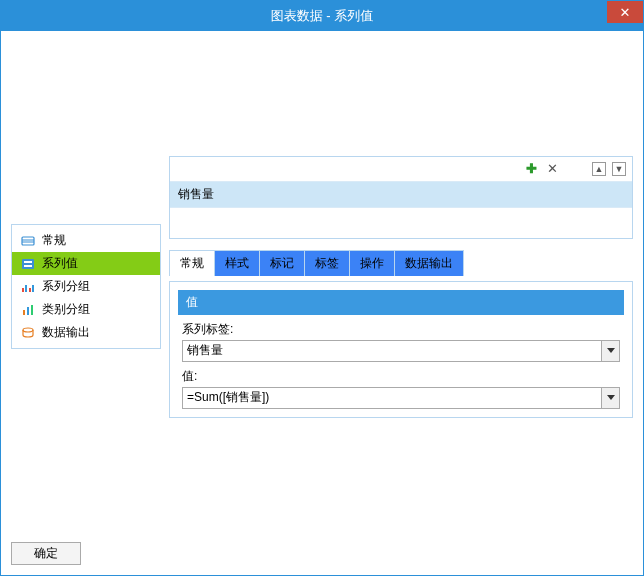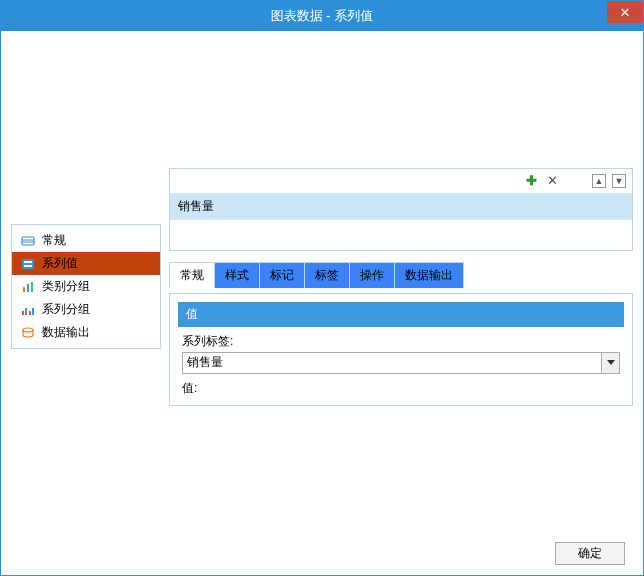--- a/index.html
+++ b/index.html
@@ -11,21 +11,21 @@
 .titlebar-title { color: #fff; font-size: 13px; width: 100%; text-align: center; }
 .titlebar-buttons { position: absolute; right: 0; top: 0; height: 100%; display: flex; }
 .titlebar-close { width: 36px; height: 22px; background: #c94a3b; color: #fff; display: flex; align-items: center; justify-content: center; font-size: 13px; font-family: Arial, sans-serif; cursor: pointer; }
 
 .body { flex: 1; display: flex; flex-direction: column; padding: 10px 10px 10px 10px; gap: 6px; }
 
 .workarea { flex: 1; display: flex; gap: 8px; min-height: 0; align-items: center; }
 
 .sidebar { width: 150px; border: 1px solid #b8d6ef; background: #fff; padding: 4px 0; }
 .sidebar-item { display: flex; align-items: center; gap: 6px; padding: 3px 8px; cursor: pointer; }
-.sidebar-item.selected { background: #c2410c; }
+.sidebar-item.selected { background: #84cc16; }
 .sidebar-item .icon { width: 16px; height: 16px; display: flex; align-items: center; justify-content: center; }
 .sidebar-item .lbl { color: #000; }
 
 .main { flex: 1; display: flex; flex-direction: column; gap: 6px; min-width: 0; }
 
 .list-area { border: 1px solid #b8d6ef; background: #fff; display: flex; flex-direction: column; }
 .list-toolbar { height: 24px; display: flex; justify-content: flex-end; align-items: center; gap: 6px; padding: 0 6px; }
 .tool-icon { width: 15px; height: 15px; display: flex; align-items: center; justify-content: center; cursor: pointer; color: #555; font-size: 13px; }
 .tool-spacer { width: 20px; }
 .list-row { padding: 4px 8px; background: #cde6f7; border-top: 1px solid #d9eaf7; border-bottom: 1px solid #d9eaf7; }
@@ -40,21 +40,21 @@
 
 .section-header { background: #3b99e0; color: #fff; padding: 4px 8px; font-size: 12px; }
 
 .field { display: flex; flex-direction: column; gap: 2px; padding: 0 4px; }
 .field-label { color: #000; }
 .combo { display: flex; border: 1px solid #aaa; background: #fff; height: 22px; }
 .combo input { flex: 1; border: none; outline: none; padding: 0 4px; font-size: 12px; font-family: inherit; background: transparent; }
 .combo-btn { width: 18px; border-left: 1px solid #aaa; background: #f0f0f0; display: flex; align-items: center; justify-content: center; cursor: pointer; }
 .combo-btn svg { width: 8px; height: 5px; }
 
-.footer { display: flex; justify-content: flex-end; gap: 19px; padding: 4px 8px 0 0; }
+.footer { display: flex; gap: 19px; padding: 4px 8px 0 0; }
 .btn { width: 70px; height: 23px; border: 1px solid #aaa; background: #f4f4f4; cursor: pointer; font-size: 12px; font-family: inherit; }
 </style>
 </head>
 <body>
 
 <div class="window">
 
   <div class="titlebar">
     <div class="titlebar-title">图表数据 - 系列值</div>
     <div class="titlebar-buttons">
@@ -85,37 +85,37 @@
                 <rect x="2" y="3" width="12" height="10" rx="1" fill="#3b8fd4"></rect>
                 <rect x="4" y="5" width="8" height="2" fill="#fff"></rect>
                 <rect x="4" y="9" width="8" height="2" fill="#fff"></rect>
               </svg>
           </span>
           <span class="lbl">系列值</span>
         </div>
         <div class="sidebar-item">
           <span class="icon">
             <svg viewBox="0 0 16 16">
-                <rect x="3" y="8" width="2" height="5" fill="#e67e22"></rect>
-                <rect x="7" y="5" width="2" height="8" fill="#3498db"></rect>
-                <rect x="11" y="3" width="2" height="10" fill="#2ecc71"></rect>
-              </svg>
-          </span>
-          <span class="lbl">类别分组</span>
-        </div>
-        <div class="sidebar-item">
-          <span class="icon">
-            <svg viewBox="0 0 16 16">
                 <rect x="2" y="9" width="2" height="4" fill="#e74c3c"></rect>
                 <rect x="5" y="6" width="2" height="7" fill="#3498db"></rect>
                 <rect x="9" y="9" width="2" height="4" fill="#e74c3c"></rect>
                 <rect x="12" y="6" width="2" height="7" fill="#3498db"></rect>
               </svg>
           </span>
           <span class="lbl">系列分组</span>
+        </div>
+        <div class="sidebar-item">
+          <span class="icon">
+            <svg viewBox="0 0 16 16">
+                <rect x="3" y="8" width="2" height="5" fill="#e67e22"></rect>
+                <rect x="7" y="5" width="2" height="8" fill="#3498db"></rect>
+                <rect x="11" y="3" width="2" height="10" fill="#2ecc71"></rect>
+              </svg>
+          </span>
+          <span class="lbl">类别分组</span>
         </div>
         <div class="sidebar-item">
           <span class="icon">
             <svg viewBox="0 0 16 16">
                 <ellipse cx="8" cy="5" rx="5" ry="2" fill="none" stroke="#e67e22" stroke-width="1.2"></ellipse>
                 <path d="M3 5 v5 a5 2 0 0 0 10 0 v-5" fill="none" stroke="#e67e22" stroke-width="1.2"></path>
               </svg>
           </span>
           <span class="lbl">数据输出</span>
         </div>
@@ -156,20 +156,28 @@
               <div class="combo-btn">
                 <svg viewBox="0 0 8 5">
                     <path d="M0 0 L4 5 L8 0 Z" fill="#333"></path>
                   </svg>
               </div>
             </div>
           </div>
 
           <div class="field">
             <div class="field-label">值:</div>
+            <div class="combo">
+              <input type="text" value="=Sum([销售量])" style="">
+              <div class="combo-btn">
+                <svg viewBox="0 0 8 5">
+                    <path d="M0 0 L4 5 L8 0 Z" fill="#333"></path>
+                  </svg>
+              </div>
+            </div>
           </div>
 
         </div>
 
       </div>
 
     </div>
 
     <div class="footer">
       <button class="btn">确定</button>

